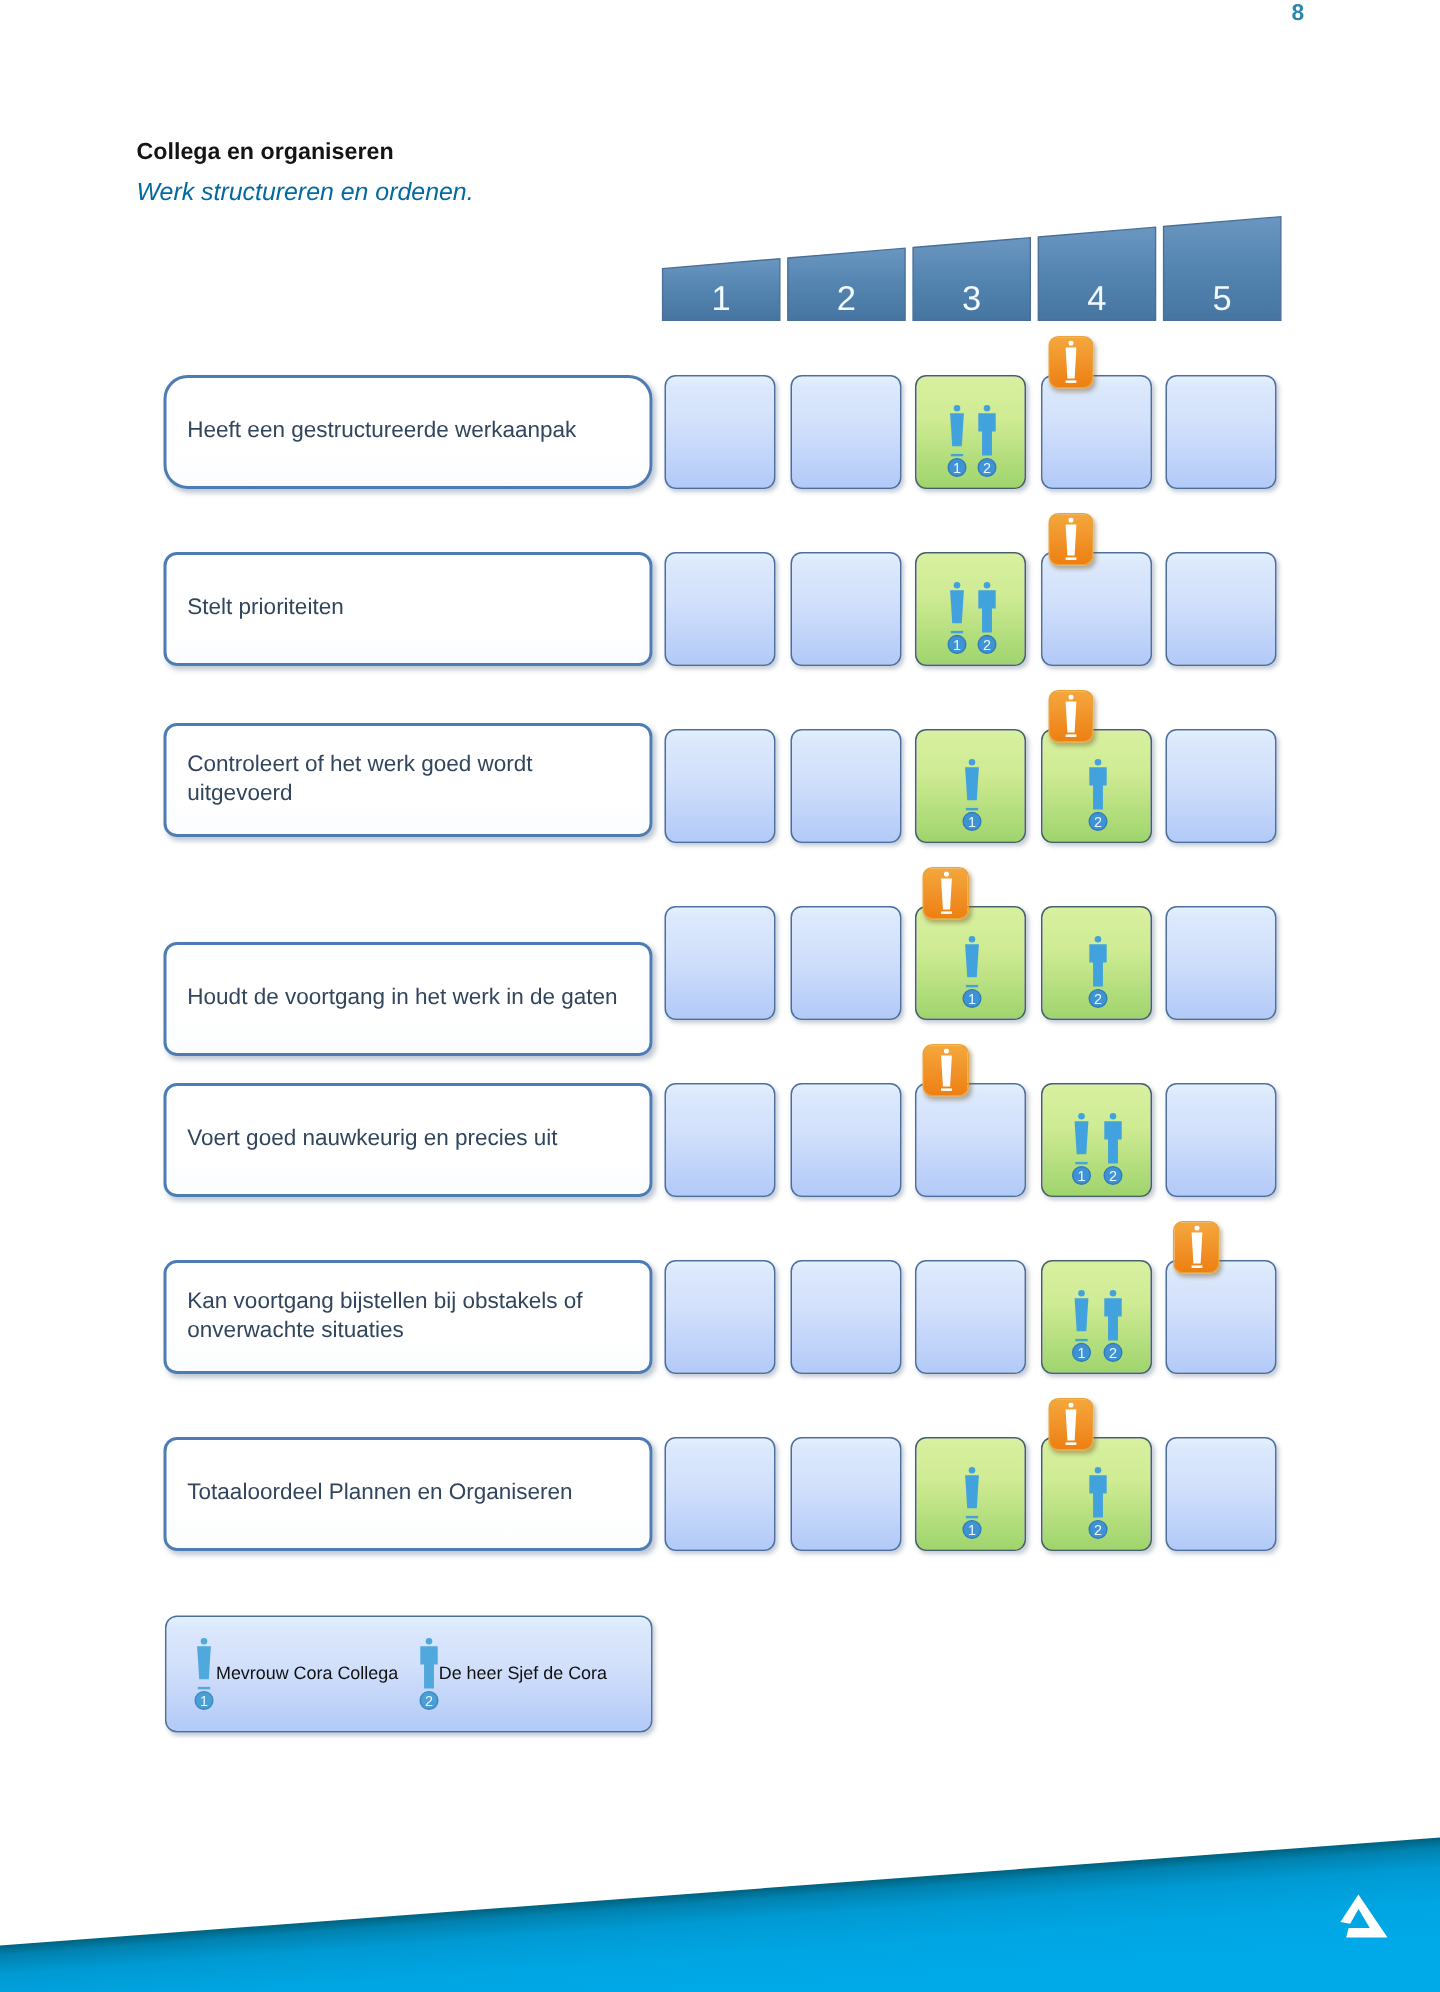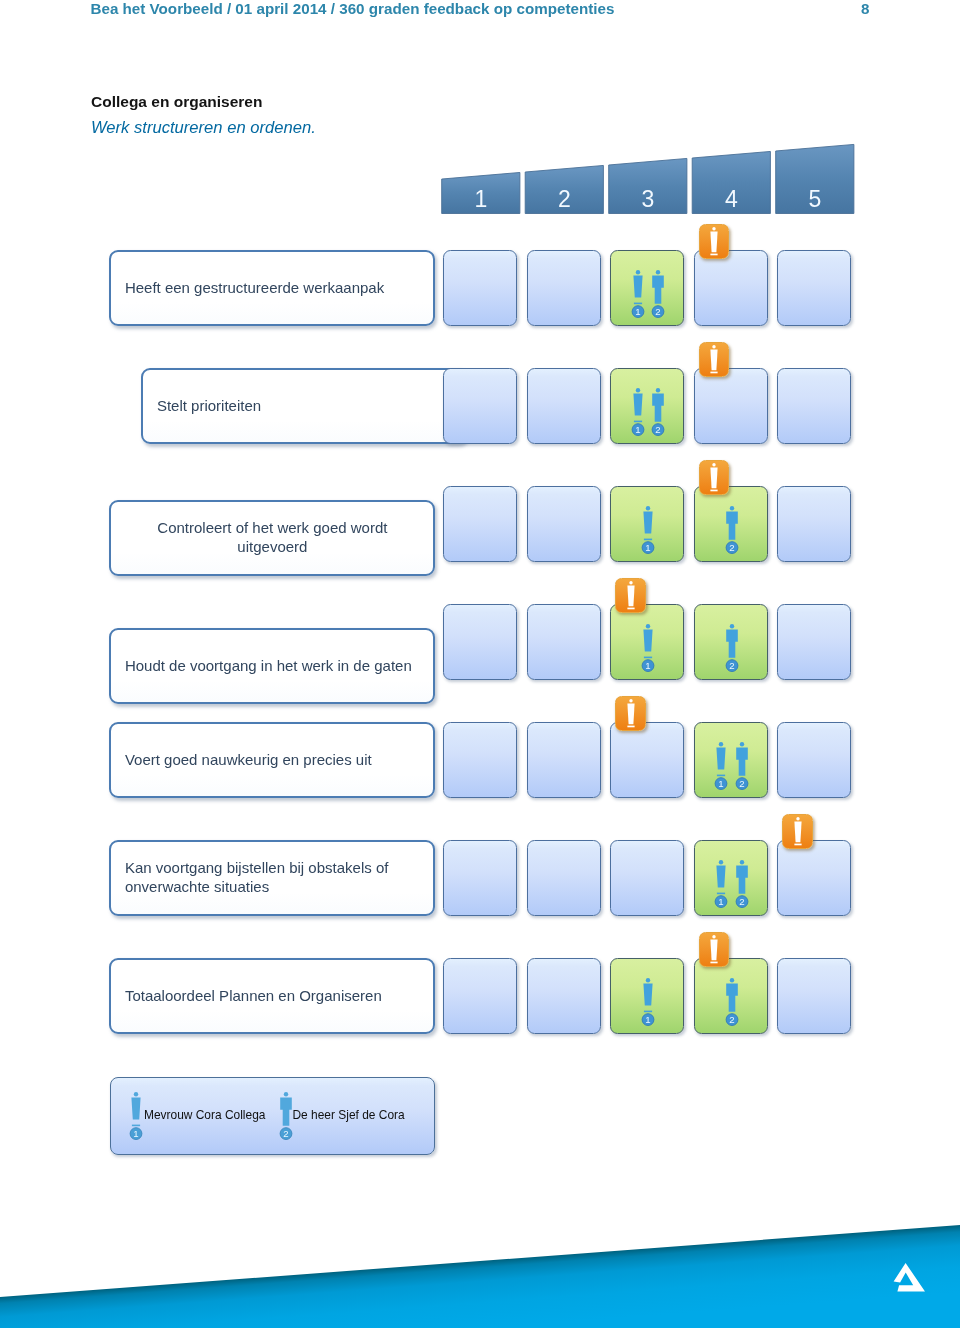--- a/index.html
+++ b/index.html
@@ -57,21 +57,20 @@
   .legend .lname{position:absolute;font-size:11.95px;color:#101010;white-space:nowrap;line-height:15px;}
 
   
   .footer{position:absolute;left:0;top:1180px;width:960px;height:148px;}
 </style>
 </head>
 <body>
 
 <div class="page">
 
-  <div class="run-title">Bea het Voorbeeld / 01 april 2014 / 360 graden feedback op competenties</div>
   <div class="run-page">8</div>
 
   <div class="comp-title">Collega en organiseren</div>
   <div class="comp-sub">Werk structureren en ordenen.</div>
 
   <svg class="scalebars" width="960" height="1328" viewBox="0 0 960 1328">
       <defs>
         <linearGradient id="barGrad" x1="0" y1="0" x2="0" y2="1">
           <stop offset="0" stop-color="#6a97c2"></stop>
           <stop offset="0.5" stop-color="#5484b0"></stop>
@@ -84,21 +83,21 @@
       <text x="564.3000000000001" y="206.5" text-anchor="middle" font-family="&quot;Liberation Sans&quot;,sans-serif" font-size="23" fill="#f2f9ff">2</text>
       <path d="M608.7,165.01443298969073 L686.9000000000001,158.44977908689248 L686.9000000000001,213.5 L608.7,213.5 Z" fill="url(#barGrad)" stroke="#4a6f96" stroke-width="0.9"></path>
       <text x="647.8000000000001" y="206.5" text-anchor="middle" font-family="&quot;Liberation Sans&quot;,sans-serif" font-size="23" fill="#f2f9ff">3</text>
       <path d="M692.2,158.00486008836523 L770.4000000000001,151.440206185567 L770.4000000000001,213.5 L692.2,213.5 Z" fill="url(#barGrad)" stroke="#4a6f96" stroke-width="0.9"></path>
       <text x="731.3000000000001" y="206.5" text-anchor="middle" font-family="&quot;Liberation Sans&quot;,sans-serif" font-size="23" fill="#f2f9ff">4</text>
       <path d="M775.7,150.99528718703976 L853.9000000000001,144.43063328424154 L853.9000000000001,213.5 L775.7,213.5 Z" fill="url(#barGrad)" stroke="#4a6f96" stroke-width="0.9"></path>
       <text x="814.8000000000001" y="206.5" text-anchor="middle" font-family="&quot;Liberation Sans&quot;,sans-serif" font-size="23" fill="#f2f9ff">5</text>
     </svg>
 
   <div id="matrix">
-      <div class="lbl" style="top: 250px;">
+      <div class="lbl" style="top: 250px; border-radius: 16px;">
         <span>Heeft een gestructureerde werkaanpak</span>
       </div>
       <div class="cell" style="left: 443px; top: 250px;"></div>
       <div class="cell" style="left: 526.5px; top: 250px;"></div>
       <div class="cell on" style="left: 610px; top: 250px;">
         <div class="person" style="left: 19.8px; top: 19.2px;">
           <svg viewBox="0 0 14 48" width="14" height="48">
             <circle cx="7" cy="2.2" r="2.2" fill="#42a2dd"></circle>
             <path d="M2.4,5.5 h9.2 l-1.4,22.0 h-6.4 Z" fill="#42a2dd"></path>
             <rect x="2.9" y="32.6" width="8.2" height="1.6" fill="#42a2dd"></rect>
@@ -117,21 +116,21 @@
       </div>
       <div class="cell" style="left: 693.5px; top: 250px;"></div>
       <div class="cell" style="left: 777px; top: 250px;"></div>
       <div class="badge" style="left: 698.8px; top: 224.2px;">
         <svg viewBox="0 0 14 31" width="14" height="31">
           <circle cx="7" cy="1.7" r="1.7" fill="#ffffff"></circle>
           <path d="M3.4,4.6 h7.2 l-1.2,20.7 h-4.8 Z" fill="#ffffff"></path>
           <rect x="3.4" y="26.6" width="7.2" height="1.7" fill="#ffffff"></rect>
         </svg>
       </div>
-      <div class="lbl" style="top: 368px; margin-left: 32px;">
+      <div class="lbl" style="top: 368px;">
         <span>Stelt prioriteiten</span>
       </div>
       <div class="cell" style="left: 443px; top: 368px;"></div>
       <div class="cell" style="left: 526.5px; top: 368px;"></div>
       <div class="cell on" style="left: 610px; top: 368px;">
         <div class="person" style="left: 19.8px; top: 19.2px;">
           <svg viewBox="0 0 14 48" width="14" height="48">
             <circle cx="7" cy="2.2" r="2.2" fill="#42a2dd"></circle>
             <path d="M2.4,5.5 h9.2 l-1.4,22.0 h-6.4 Z" fill="#42a2dd"></path>
             <rect x="2.9" y="32.6" width="8.2" height="1.6" fill="#42a2dd"></rect>
@@ -150,21 +149,21 @@
       </div>
       <div class="cell" style="left: 693.5px; top: 368px;"></div>
       <div class="cell" style="left: 777px; top: 368px;"></div>
       <div class="badge" style="left: 698.8px; top: 342.2px;">
         <svg viewBox="0 0 14 31" width="14" height="31">
           <circle cx="7" cy="1.7" r="1.7" fill="#ffffff"></circle>
           <path d="M3.4,4.6 h7.2 l-1.2,20.7 h-4.8 Z" fill="#ffffff"></path>
           <rect x="3.4" y="26.6" width="7.2" height="1.7" fill="#ffffff"></rect>
         </svg>
       </div>
-      <div class="lbl" style="top: 500px; text-align: center;">
+      <div class="lbl" style="top: 482px;">
         <span>Controleert of het werk goed wordt uitgevoerd</span>
       </div>
       <div class="cell" style="left: 443px; top: 486px;"></div>
       <div class="cell" style="left: 526.5px; top: 486px;"></div>
       <div class="cell on" style="left: 610px; top: 486px;">
         <div class="person" style="left: 30px; top: 19.2px;">
           <svg viewBox="0 0 14 48" width="14" height="48">
             <circle cx="7" cy="2.2" r="2.2" fill="#42a2dd"></circle>
             <path d="M2.4,5.5 h9.2 l-1.4,22.0 h-6.4 Z" fill="#42a2dd"></path>
             <rect x="2.9" y="32.6" width="8.2" height="1.6" fill="#42a2dd"></rect>

